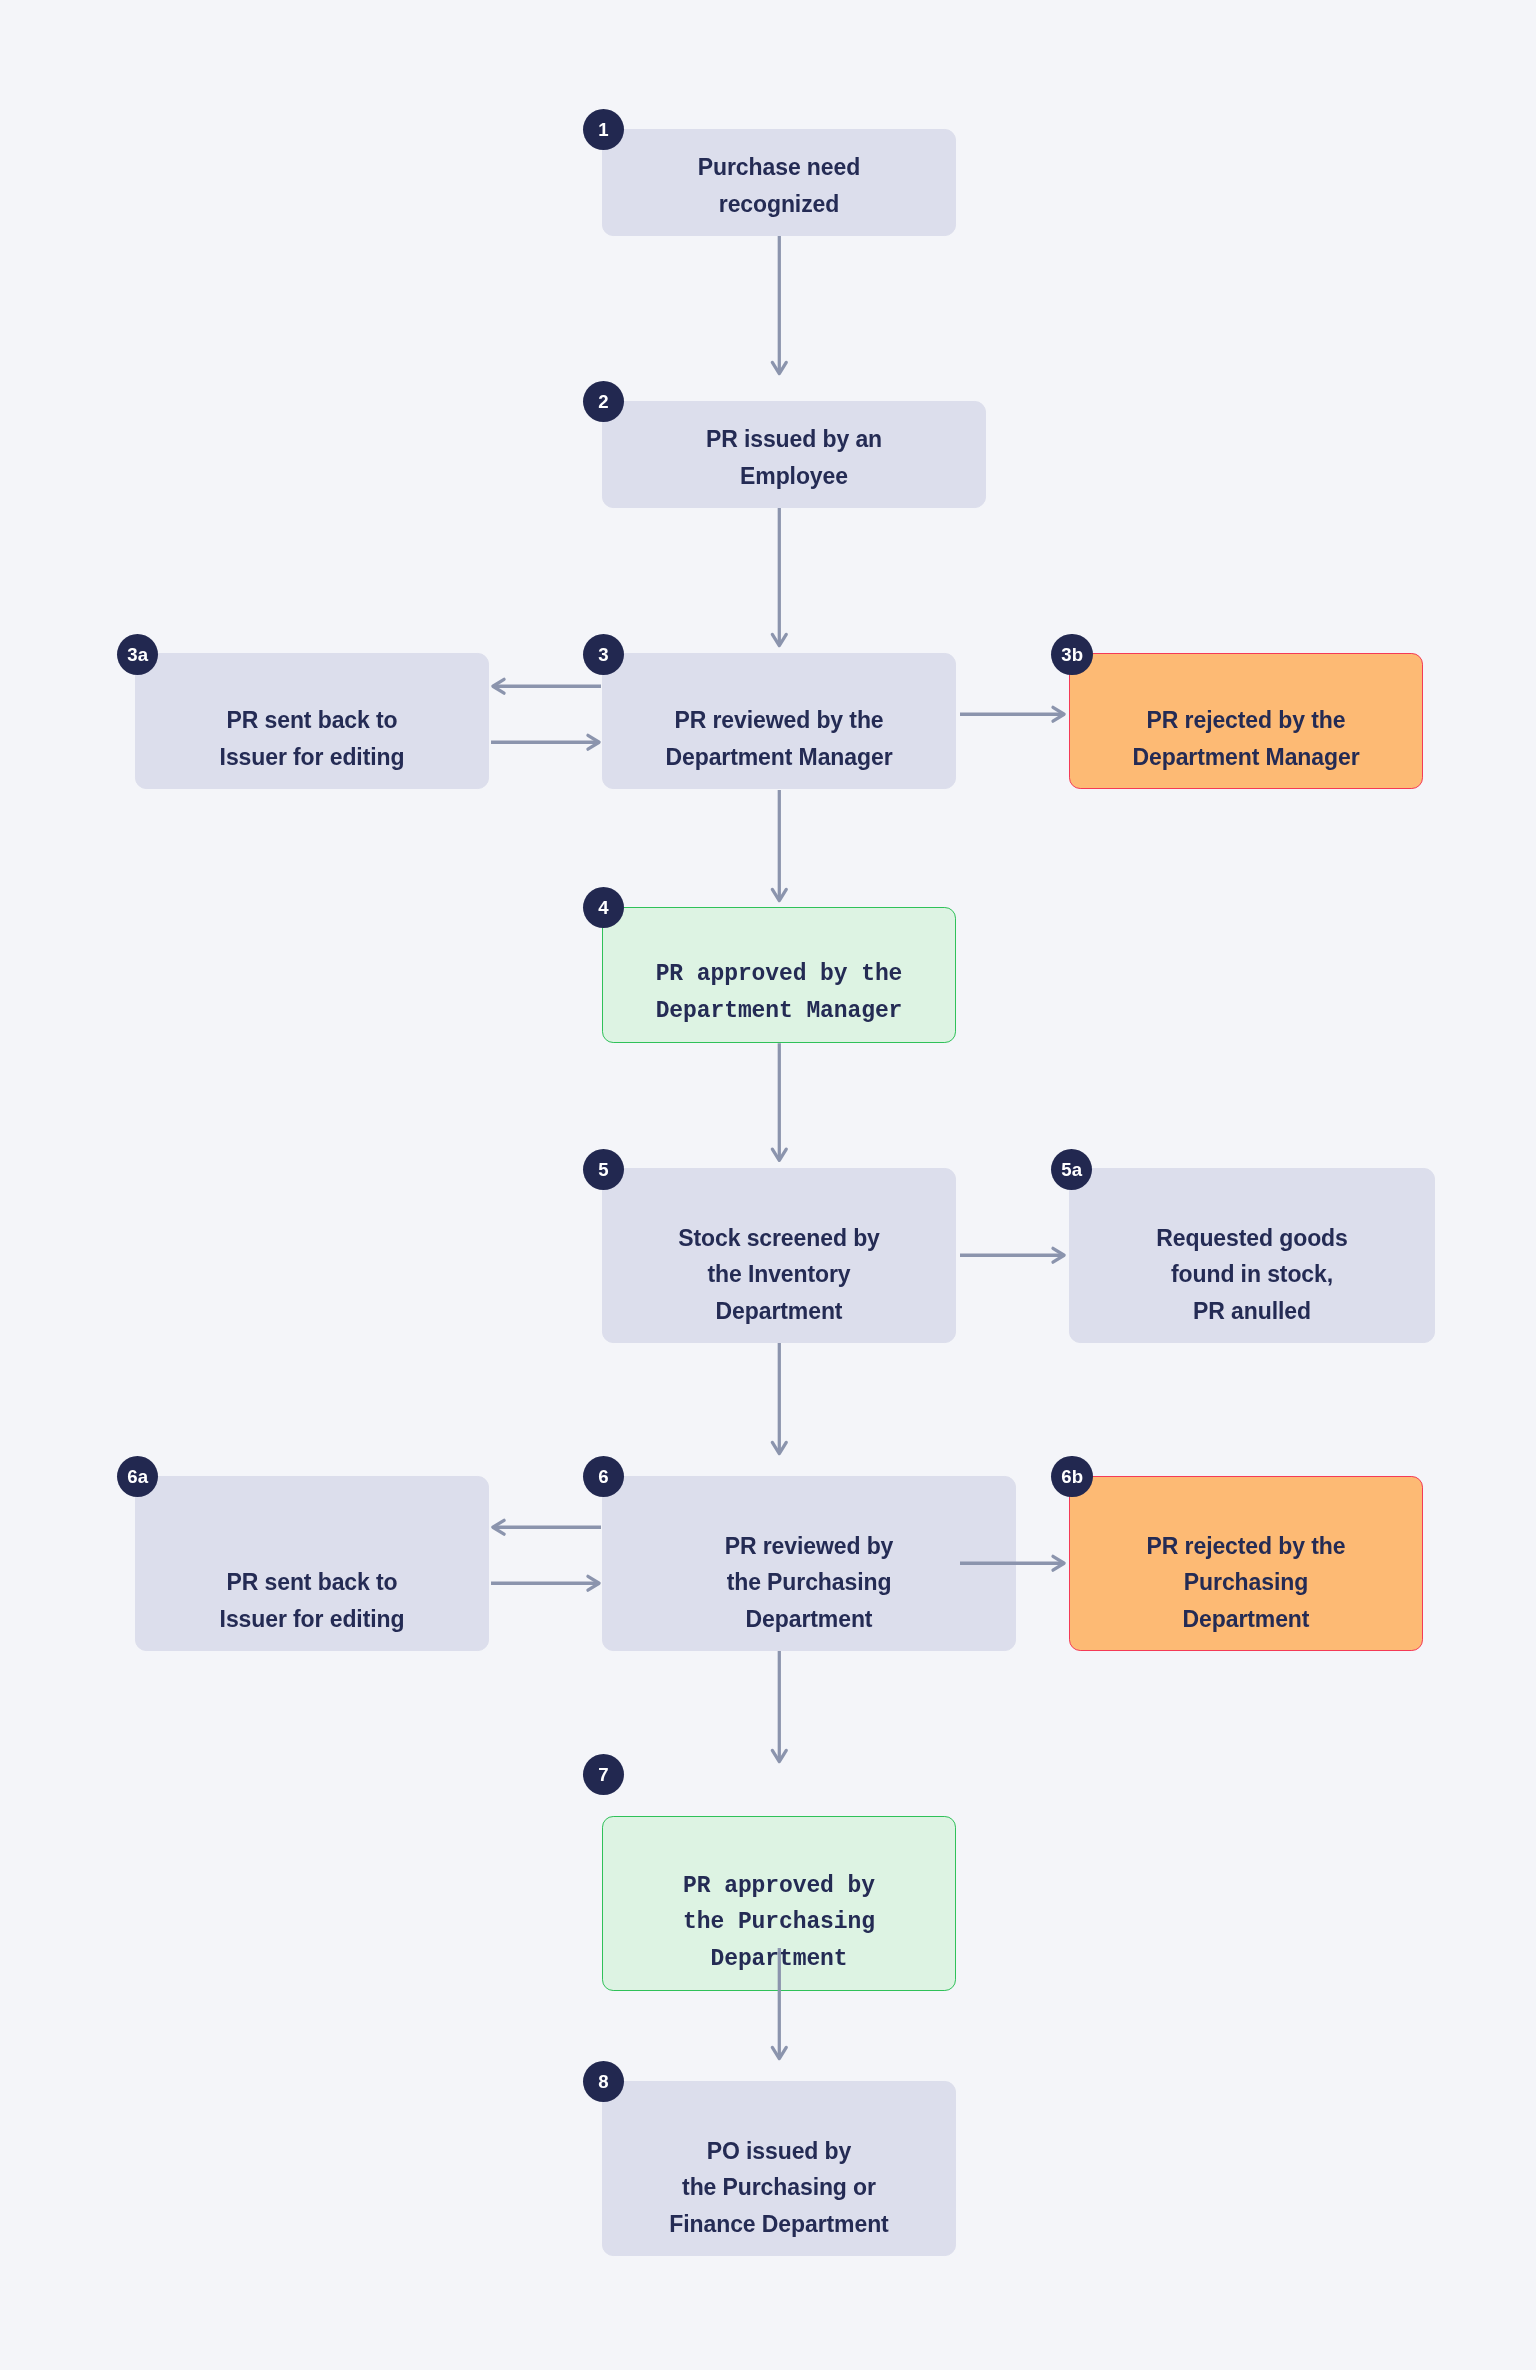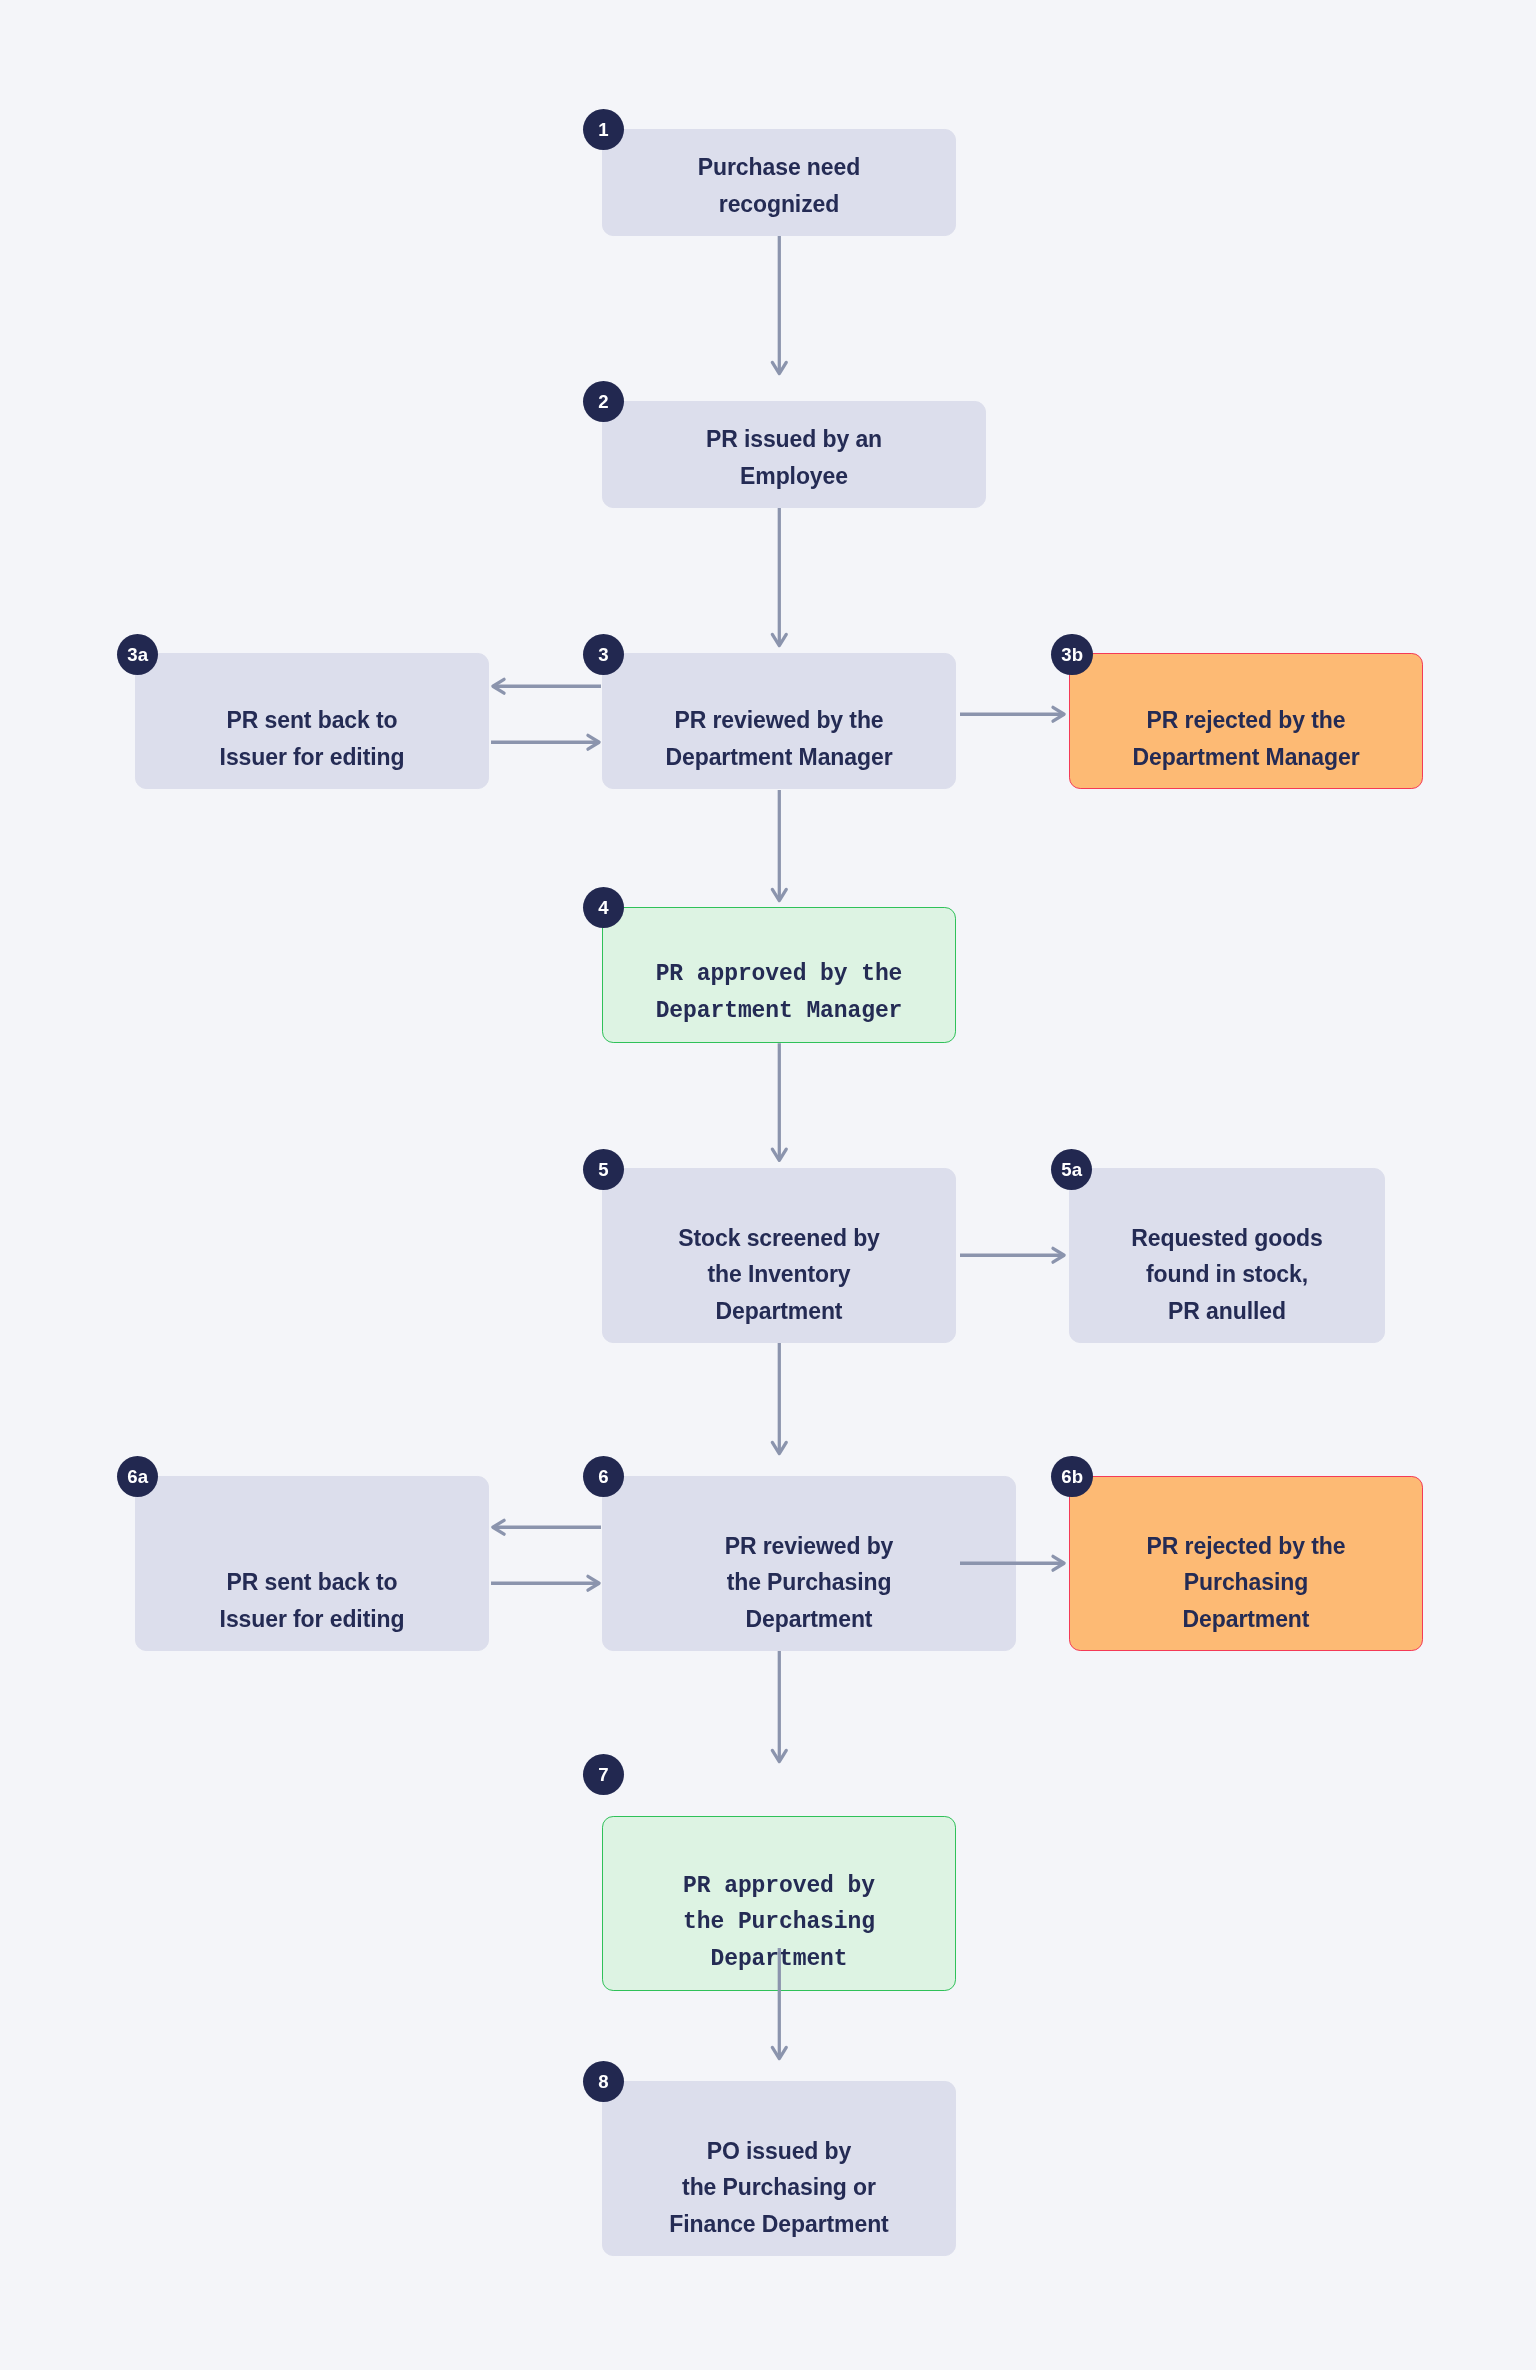--- a/index.html
+++ b/index.html
@@ -173,21 +173,21 @@
   </div>
 
   <div class="badge" style="left:583px; top:1149px;">5</div>
   <div class="node neutral" style="left:602px; top:1168px; width:354px; height:175px;">
     <div class="node-label">Stock screened by
 the Inventory
 Department</div>
   </div>
 
   <div class="badge" style="left:1051px; top:1149px;">5a</div>
-  <div class="node neutral" style="left:1069px; top:1168px; width:316px; height:175px;">
+  <div class="node neutral" style="left:1069px; top:1168px; width:366px; height:175px;">
     <div class="node-label">Requested goods
 found in stock,
 PR anulled</div>
   </div>
 
   <div class="connector" style="left:960px; top:1245px;">
     <svg width="106" height="20.5" viewBox="0 0 114 22">
       <path d="M0 11 L110 11" stroke="#8b94ad" stroke-width="3.5" fill="none"></path>
       <path d="M100 3.5 L112 11 L100 18.5" stroke="#8b94ad" stroke-width="3.5" fill="none" stroke-linecap="round" stroke-linejoin="round"></path>
     </svg>

